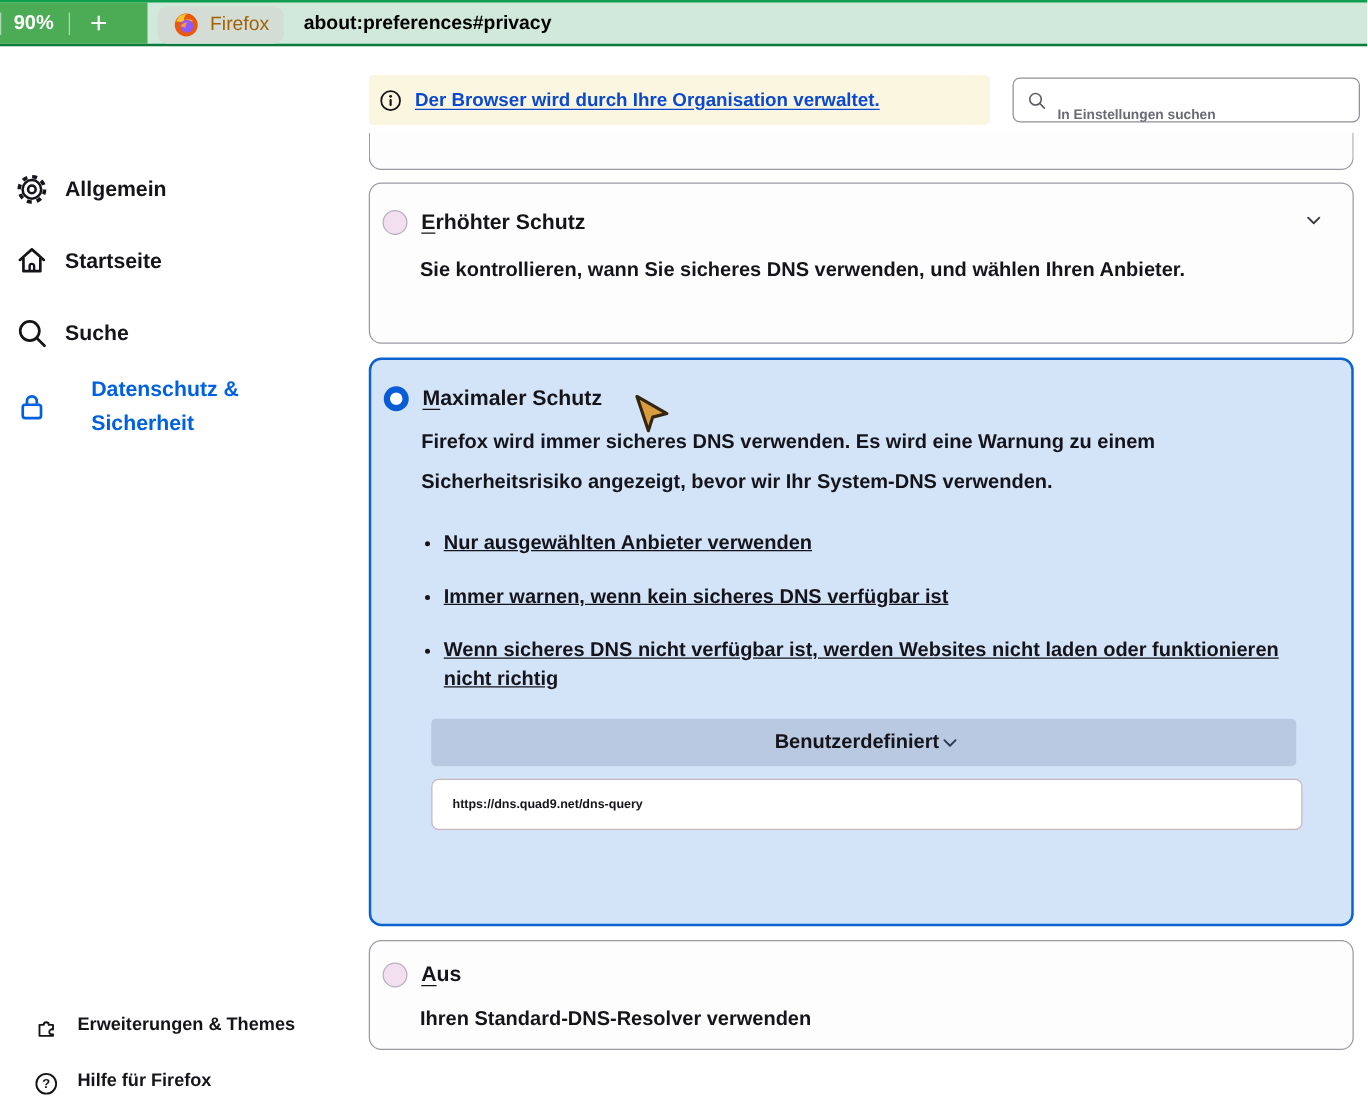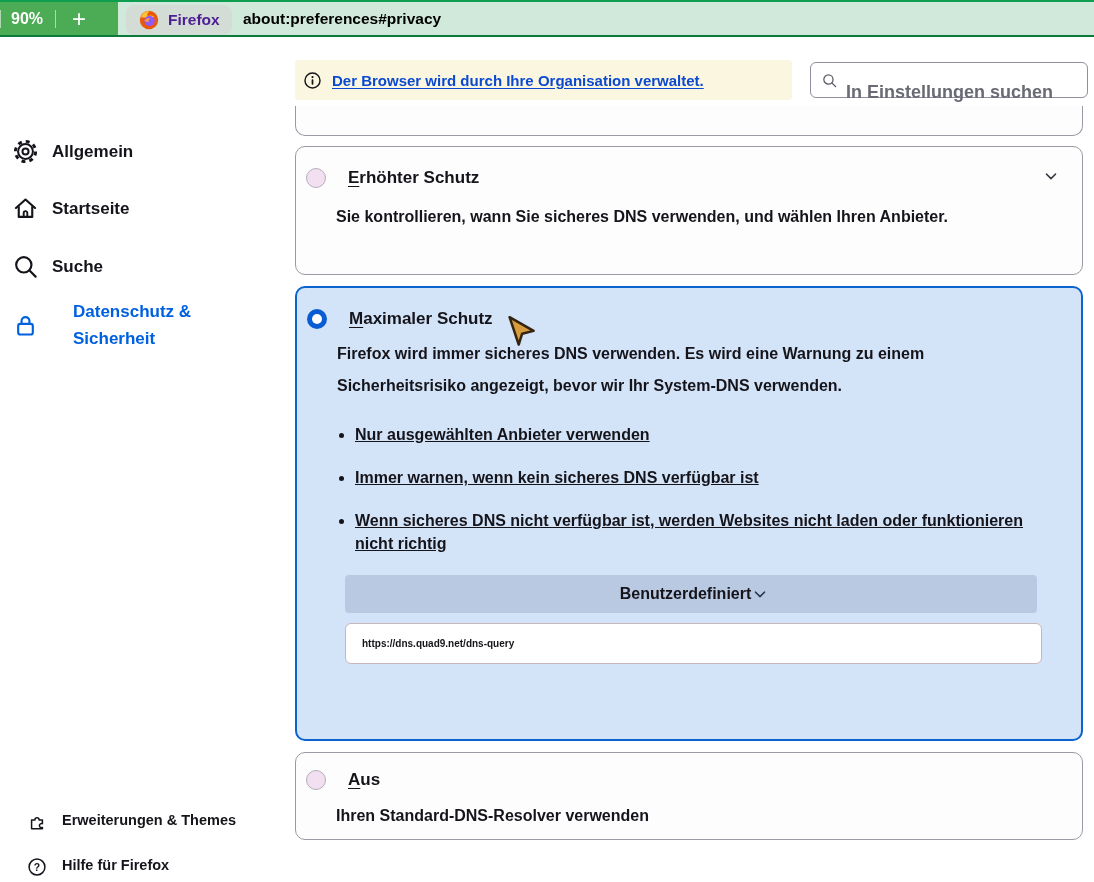--- a/index.html
+++ b/index.html
@@ -32,21 +32,21 @@
   }
   .newtab-button{
     color:#fff;font-weight:400;font-size:24px;line-height:30px;padding:0 16px;
     cursor:default;
   }
   .browser-tab{
     position:absolute;left:126px;top:3px;height:30px;
     background:#d3dcd5;border-radius:8px;
     display:flex;align-items:center;gap:8px;padding:0 12px;
   }
-  .tab-label{font-weight:700;font-size:15.5px;color:#4c1d95;}
+  .tab-label{font-weight:400;font-size:15.5px;color:#a16207;}
   .url-bar{
     position:absolute;left:243px;top:0;height:33px;line-height:33px;
     font-weight:700;font-size:15.5px;color:#000;
   }
   
   .notification{
     position:absolute;left:295px;top:60px;width:497px;height:40px;
     background:var(--notif-bg);border-radius:4px;
     display:flex;align-items:center;gap:10px;padding:0 6px 0 8px;
   }
@@ -54,21 +54,21 @@
     color:var(--link-blue);font-weight:700;font-size:15px;
     text-decoration:underline;text-underline-offset:2px;cursor:pointer;
   }
   .searchbox{
     position:absolute;left:810px;top:62px;width:278px;height:36px;
     background:#fff;border:1px solid #8f8f9d;border-radius:6px;
     display:flex;align-items:center;gap:8px;padding:0 10px;
   }
   .searchbox input{
     border:none;outline:none;background:transparent;flex:1;
-    font-family:inherit;font-weight:700;font-size:18px;color:#474752;margin-top:24px;
+    font-family:inherit;font-weight:700;font-size:11px;color:#474752;margin-top:24px;
   }
   .searchbox input::placeholder{color:#6a6a75;font-weight:700;}
   
   .side-item{
     position:absolute;left:12px;display:flex;align-items:center;gap:13px;
     cursor:pointer;
   }
   .side-item .lbl{font-weight:700;font-size:17px;color:var(--text);}
   .side-item.selected .lbl{color:var(--accent);line-height:27px;width:180px;}
   .side-item.selected{color:var(--accent);}
@@ -84,21 +84,21 @@
     position:absolute;left:295px;width:788px;background:#fdfdfe;
     border:1px solid #9a9aa5;border-radius:10px;
   }
   .card.partial{top:106px;height:30px;border-top:none;border-radius:0 0 10px 10px;}
   .card.enhanced{top:146px;height:129px;}
   .card.maxprot{
     top:286px;height:455px;
     background:var(--sel-card-bg);border:2px solid var(--sel-card-border);
   }
   .card.off{top:752px;height:88px;}
-  .opt-head{display:flex;align-items:center;gap:22px;margin:21px 24px 0 10px;}
+  .opt-head{display:flex;align-items:center;gap:11px;margin:21px 24px 0 10px;}
   .card.off .opt-head{margin-top:17px;}
   .radio{
     width:20px;height:20px;border-radius:50%;flex:none;cursor:pointer;
     background:var(--radio-off-bg);border:1px solid #b5aebc;
   }
   .radio.on{background:#fff;border:5.5px solid var(--accent-radio);}
   .opt-title{font-size:17px;font-weight:700;cursor:default;}
   .ak{text-decoration:underline;text-underline-offset:2.5px;}
   .opt-desc{
     margin:13px 24px 0 40px;font-size:16px;font-weight:700;line-height:32px;

